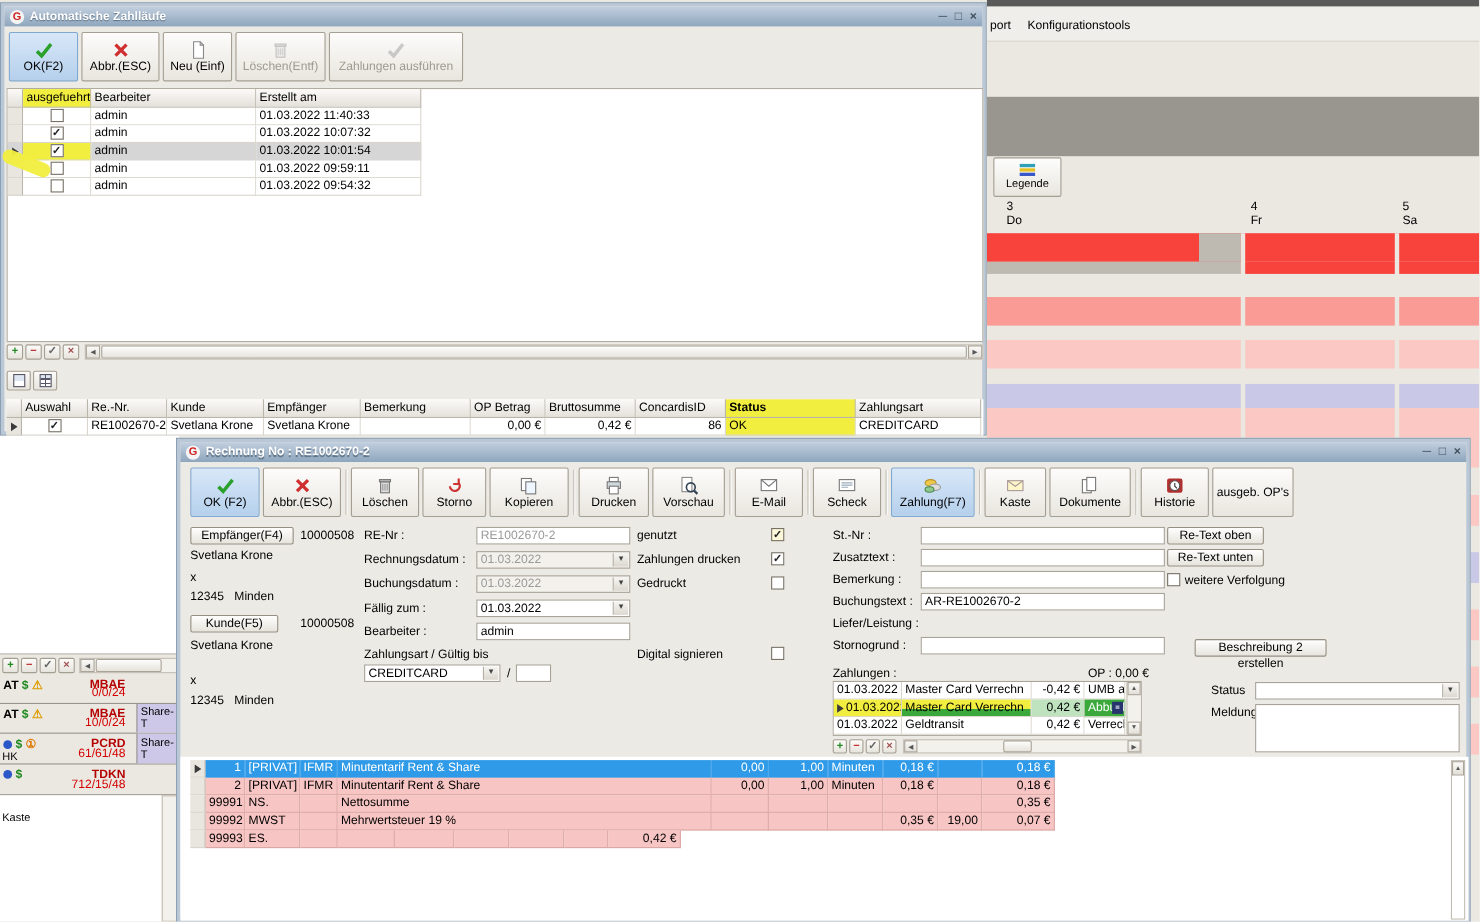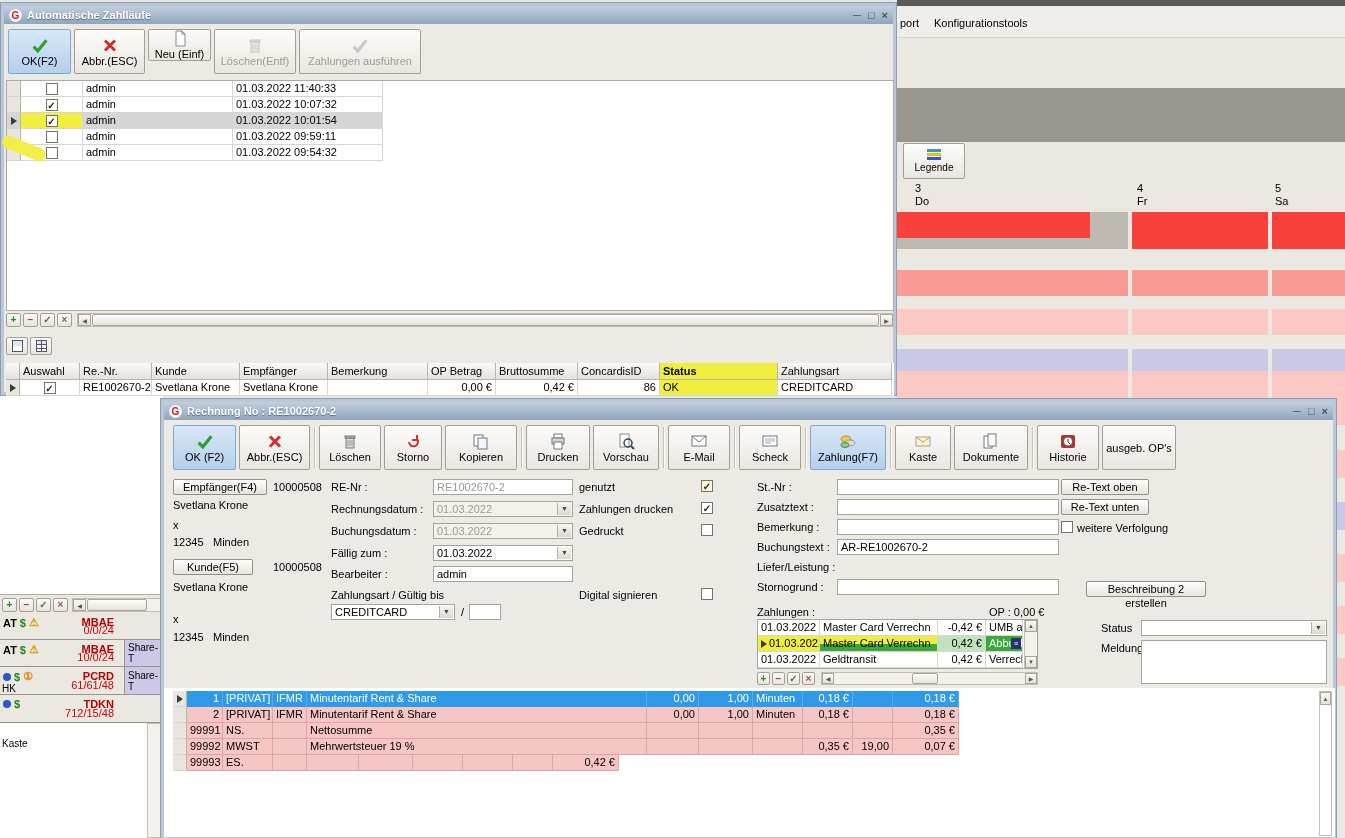--- a/index.html
+++ b/index.html
@@ -196,21 +196,21 @@
           <path d="M3 9l4 4 8-10" fill="none" stroke="#2ca02c" stroke-width="3"></path>
         </svg>
       <span>OK(F2)</span>
     </div>
     <div class="tbtn" style="left:73px;top:26px;width:71px;height:45px">
       <svg width="18" height="17" viewBox="0 0 18 16">
           <path d="M4 3l10 10M14 3L4 13" stroke="#cf2f2f" stroke-width="3"></path>
         </svg>
       <span>Abbr.(ESC)</span>
     </div>
-    <div class="tbtn" style="left:147px;top:26px;width:63px;height:32px">
+    <div class="tbtn" style="left:147px;top:26px;width:63px;height:45px">
       <svg width="18" height="17" viewBox="0 0 18 17">
           <path d="M5 1h6l3 3v12H5z" fill="#fff" stroke="#888"></path>
           <path d="M11 1v3h3" fill="none" stroke="#888"></path>
         </svg>
       <span>Neu (Einf)</span>
     </div>
     <div class="tbtn dis" style="left:213px;top:26px;width:82px;height:45px">
       <svg width="18" height="17" viewBox="0 0 18 17">
           <rect x="5" y="5" width="8" height="10" fill="#ddd" stroke="#777"></rect>
           <rect x="4" y="3" width="10" height="2" fill="#bbb" stroke="#777"></rect>
@@ -219,20 +219,26 @@
       <span>Löschen(Entf)</span>
     </div>
     <div class="tbtn dis" style="left:298px;top:26px;width:122px;height:45px">
       <svg width="20" height="17" viewBox="0 0 18 16">
           <path d="M3 9l4 4 8-10" fill="none" stroke="#8a8a8a" stroke-width="3"></path>
         </svg>
       <span>Zahlungen ausführen</span>
     </div>
 
     <div class="abs" style="left:5px;top:77px;width:888px;height:231px;background:#fff;border:1px solid #b1aca1">
+      <div class="grow">
+        <div class="c h ga0"></div>
+        <div class="c h ga1 hl">ausgefuehrt</div>
+        <div class="c h ga2">Bearbeiter</div>
+        <div class="c h ga3">Erstellt am</div>
+      </div>
       <div class="grow">
         <div class="c ga0 ind"></div>
         <div class="c ga1 ctr"><span class="cbx"></span></div>
         <div class="c ga2">admin</div>
         <div class="c ga3">01.03.2022 11:40:33</div>
       </div>
       <div class="grow">
         <div class="c ga0 ind"></div>
         <div class="c ga1 ctr"><span class="cbx">✓</span></div>
         <div class="c ga2">admin</div>

